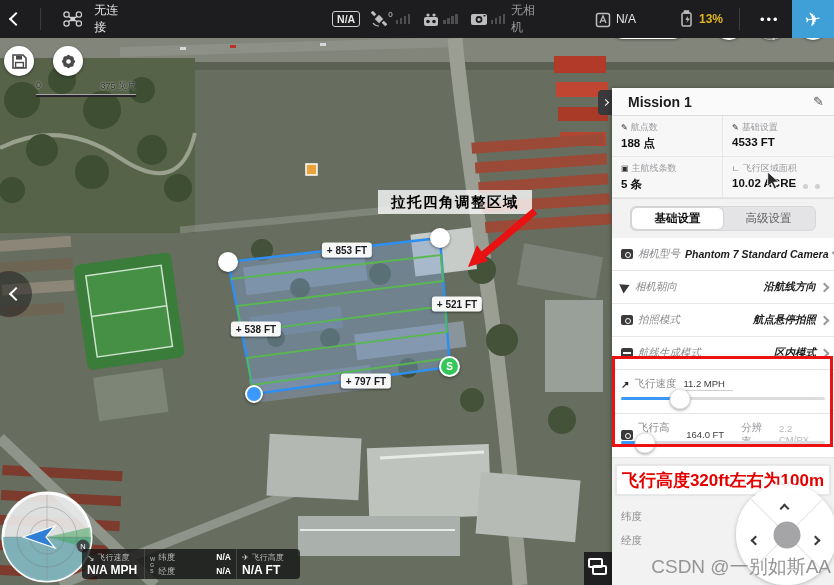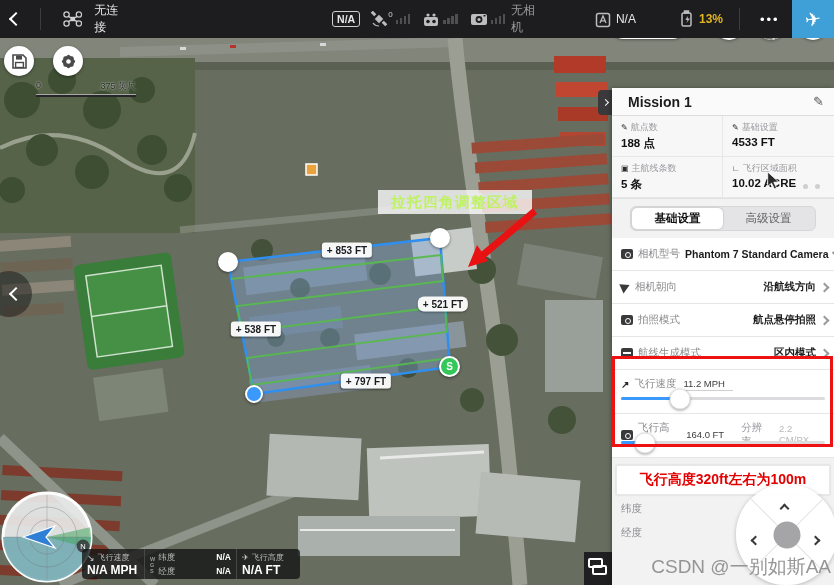--- a/index.html
+++ b/index.html
@@ -42,21 +42,21 @@
 
   #left-collapse { position:absolute; left:-14px; top:233px; width:46px; height:46px; border-radius:50%; background:rgba(22,22,22,.5); z-index:6; display:flex; align-items:center; justify-content:center; padding-left:14px; }
 
   
   .handle { position:absolute; border-radius:50%; z-index:5; box-shadow:0 1px 3px rgba(0,0,0,.45); }
   .handle.white { width:20px; height:20px; background:#fff; }
   .handle.blue  { width:18px; height:18px; background:#3b99fc; border:2.5px solid #fff; }
   .handle.start { width:21px; height:21px; background:#34c759; border:2.5px solid #fff; color:#fff; font-size:10px; font-weight:bold; display:flex; align-items:center; justify-content:center; }
   .dist-pill { position:absolute; transform:translate(-50%,-50%); background:rgba(255,255,255,.94); color:#1c1c1e; font-size:10px; font-weight:bold; padding:2px 5px; border-radius:3px; box-shadow:0 1px 2px rgba(0,0,0,.35); white-space:nowrap; z-index:5; }
 
-  #drag-hint { position:absolute; left:378px; top:152px; width:154px; height:24px; background:rgba(255,255,255,.78); color:#bef264; font-weight:bold; font-size:14.5px; letter-spacing:1.5px; display:flex; align-items:center; justify-content:center; z-index:7; }
+  #drag-hint { position:absolute; left:378px; top:152px; width:154px; height:24px; background:rgba(255,255,255,.78); color:#000000; font-weight:bold; font-size:14.5px; letter-spacing:1.5px; display:flex; align-items:center; justify-content:center; z-index:7; }
 
   
   #telemetry { position:absolute; left:82px; top:511px; width:218px; height:30px; background:rgba(18,18,18,.78); border-radius:4px; display:flex; z-index:8; color:#fff; }
   #telemetry .sec { padding:3px 5px 2px; display:flex; flex-direction:column; justify-content:space-between; }
   #telemetry .sec + .sec { border-left:1px solid #474747; }
   .tele-lab { color:#b9b9b9; font-size:8px; white-space:nowrap; display:flex; align-items:center; gap:3px; }
   .tele-val { color:#fff; font-size:12px; font-weight:bold; white-space:nowrap; }
   #tele-wgs { width:92px; flex-direction:row !important; align-items:center; gap:3px; }
   .wgs-col { display:flex; flex-direction:column; color:#9a9a9a; font-size:5.5px; line-height:6px; font-weight:bold; }
   .wgs-grid { flex:1; display:grid; grid-template-columns:auto 1fr; row-gap:2px; font-size:8.5px; }
@@ -91,41 +91,41 @@
   .stat .sl .g { color:#2c2c2e; font-size:8px; }
   .stat .sv { font-size:11.5px; font-weight:bold; color:#111; margin-top:2px; }
   .dots { position:absolute; right:14px; bottom:8px; display:flex; gap:7px; }
   .dots i { width:5px; height:5px; border-radius:50%; background:#cfcfcf; }
 
   #tabs-wrap { padding:7px 18px; }
   #tabs { height:25px; background:#e4e4e6; border:1px solid #d7d7d9; border-radius:6px; display:flex; padding:1px; }
   .tab { flex:1; display:flex; align-items:center; justify-content:center; font-size:11.5px; color:#636366; border-radius:5px; }
   .tab.active { background:#fff; color:#111; font-weight:bold; box-shadow:0 0 2px rgba(0,0,0,.25); }
 
-  .srow { height:33px; background:#fff; border-bottom:1px solid #e6e6e6; display:flex; align-items:center; padding:0 6px 0 9px; gap:5px; }
+  .srow { height:33px; background:#fff; border-bottom:1px solid #e6e6e6; display:flex; align-items:center; padding:0 6px 0 9px; gap:5px;font-style:italic; }
   .srow .rl { font-size:10.5px; color:#8a8a8e; flex:1; white-space:nowrap; }
   .srow .rv { font-size:10.5px; font-weight:bold; color:#1c1c1e; white-space:nowrap; }
   .row-ic { width:12px; height:10px; background:#3a3a3c; border-radius:2px; position:relative; flex:none; }
   .row-ic.cam::after { content:""; position:absolute; left:4px; top:2.5px; width:4px; height:4px; border:1px solid #fff; border-radius:50%; }
   .row-ic.tri { width:0; height:0; background:none; border-radius:0; border-left:9px solid #3a3a3c; border-top:5px solid transparent; border-bottom:5px solid transparent; transform:rotate(-25deg); }
   .row-ic.grid { background:linear-gradient(#3a3a3c 70%, #3a3a3c) , #3a3a3c; }
   .row-ic.grid::after { content:""; position:absolute; left:2px; top:4px; right:2px; height:1.5px; background:#fff; }
 
   .slider-row { height:44px; background:#fff; border-bottom:1px solid #e6e6e6; position:relative; padding:7px 8px 0 9px; }
   .slider-head { display:flex; align-items:center; gap:5px; }
   .slider-head .rl { font-size:10.5px; color:#8a8a8e; }
   .slider-head .val { font-size:9.5px; color:#3c3c3e; border-bottom:1px solid #cfcfcf; padding:0 8px 1px 2px; min-width:52px; }
   .slider-head .res-l { font-size:10.5px; color:#9a9aa0; margin-left:auto; }
   .slider-head .res-v { font-size:9.5px; color:#b8b8bc; border-bottom:1px solid #d9d9d9; padding:0 2px 1px; }
   .track { position:absolute; left:9px; right:9px; bottom:13px; height:3px; border-radius:2px; background:#dcdcde; }
   .fill { position:absolute; left:0; top:0; height:3px; border-radius:2px; background:#3b99fc; }
   .thumb { position:absolute; top:50%; transform:translate(-50%,-50%); width:21px; height:21px; border-radius:50%; background:#fff; border:1px solid #e2e2e2; box-shadow:0 1px 3px rgba(0,0,0,.35); }
 
   #red-frame { position:absolute; left:612px; top:356px; width:221px; height:91px; border:3px solid #ee1111; z-index:15; pointer-events:none; }
-  #alt-note { margin:7px 4px 2px; background:#fff; border:1px solid #e8e8e8; box-shadow:0 0 2px rgba(0,0,0,.15); height:30px; display:flex; align-items:center; justify-content:center; color:#e50000; font-weight:bold; font-size:14px; white-space:nowrap; }
+  #alt-note { margin:7px 4px 10px; background:#fff; border:1px solid #e8e8e8; box-shadow:0 0 2px rgba(0,0,0,.15); height:30px; display:flex; align-items:center; justify-content:center; color:#e50000; font-weight:bold; font-size:17px; white-space:nowrap; }
 
   .coord-row { display:flex; align-items:center; gap:8px; padding:5px 0 5px 9px; }
   .coord-row .cl { font-size:10.5px; color:#8a8a8e; width:24px; }
   .coord-box { width:100px; height:21px; background:#fff; border:1px solid #d9d9d9; border-radius:4px; font-size:10.5px; color:#3a3a3c; display:flex; align-items:center; justify-content:center; }
 
   #dpad { position:absolute; left:736px; top:484px; width:101px; height:101px; border-radius:50%; background:rgba(255,255,255,.96); box-shadow:0 1px 4px rgba(0,0,0,.25); z-index:16; overflow:hidden; }
   #dpad .xline { position:absolute; left:50%; top:50%; width:140px; height:1px; background:#e3e3e3; }
   #dpad .c { position:absolute; left:50%; top:50%; transform:translate(-50%,-50%); width:27px; height:27px; border-radius:50%; background:#a5a5a8; }
   #dpad .d { position:absolute; }
   #watermark { position:absolute; right:3px; bottom:5px; z-index:30; font-size:19px; color:rgba(135,135,135,.88); white-space:nowrap; }
@@ -242,21 +242,21 @@
     <polygon points="228,224 440,200 450,329 254,356" fill="rgba(125,160,205,.42)" stroke="#2f8fef" stroke-width="2.5"></polygon>
     <path d="M231,241 L441,217 L443,243 L237,268 L242,294 L445,268 L447,294 L247,320 L252,347 L449,320" fill="none" stroke="#57b84f" stroke-width="2" opacity=".95"></path>
   </svg>
 
   <div class="handle white" style="left:218px; top:214px;"></div>
   <div class="handle white" style="left:430px; top:190px;"></div>
   <div class="handle blue" style="left:245px; top:347px;"></div>
   <div class="handle start" style="left:439px; top:318px;">S</div>
 
   <div class="dist-pill" style="left:347px; top:212px;">+ 853 FT</div>
-  <div class="dist-pill" style="left:443px; top:266px;border-radius:6px;">+ 521 FT</div>
+  <div class="dist-pill" style="left:457px; top:266px;">+ 521 FT</div>
   <div class="dist-pill" style="left:256px; top:291px;">+ 538 FT</div>
   <div class="dist-pill" style="left:366px; top:343px;">+ 797 FT</div>
 
   <div id="drag-hint">拉托四角调整区域</div>
   <svg class="abs" style="left:455px; top:165px; z-index:7;" width="95" height="70">
     <line x1="80" y1="8" x2="28" y2="52" stroke="#e81212" stroke-width="7"></line>
     <polygon points="13,64 33,58 22,42" fill="#e81212"></polygon>
   </svg>
 
   <div class="map-btn" style="left:4px; top:8px;">

